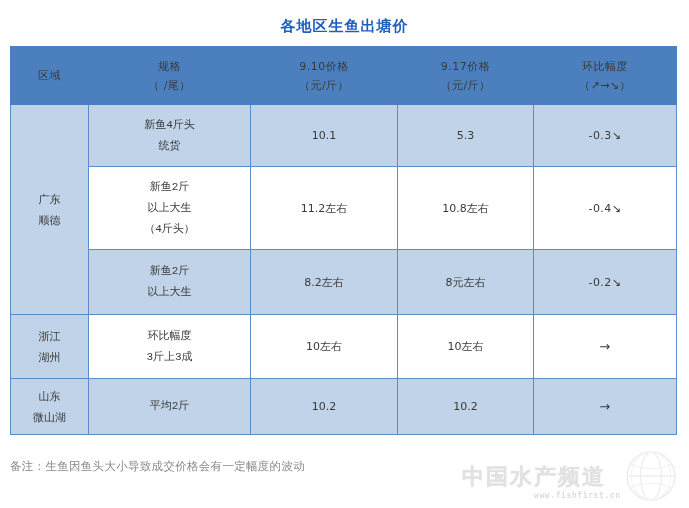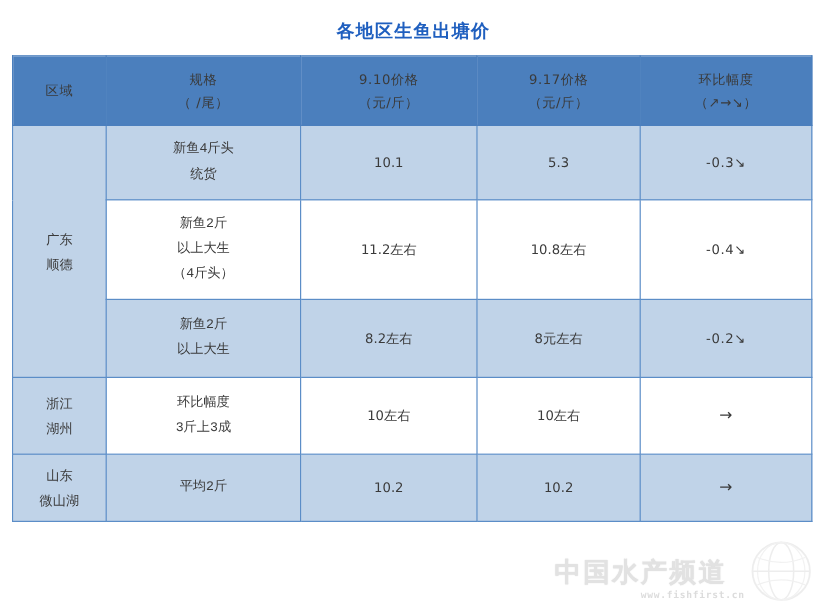--- a/index.html
+++ b/index.html
@@ -256,20 +256,21 @@
           </td>
           <td>10.2</td>
           <td>10.2</td>
           <td class="change-cell flat">→</td>
         </tr>
 
       </tbody>
     </table>
   </div>
 
+  <div class="footnote">备注：生鱼因鱼头大小导致成交价格会有一定幅度的波动</div>
 
   <div class="watermark">
     <svg class="wm-globe" viewBox="0 0 100 100">
       <circle cx="50" cy="50" r="46" fill="none" stroke="#e0e0e0" stroke-width="3"></circle>
       <ellipse cx="50" cy="50" rx="20" ry="46" fill="none" stroke="#e0e0e0" stroke-width="2.5"></ellipse>
       <ellipse cx="50" cy="50" rx="38" ry="46" fill="none" stroke="#e8e8e8" stroke-width="2"></ellipse>
       <line x1="4" y1="50" x2="96" y2="50" stroke="#e0e0e0" stroke-width="2.5"></line>
       <path d="M12 28 Q50 44 88 28" fill="none" stroke="#e6e6e6" stroke-width="2"></path>
       <path d="M12 72 Q50 56 88 72" fill="none" stroke="#e6e6e6" stroke-width="2"></path>
     </svg>

